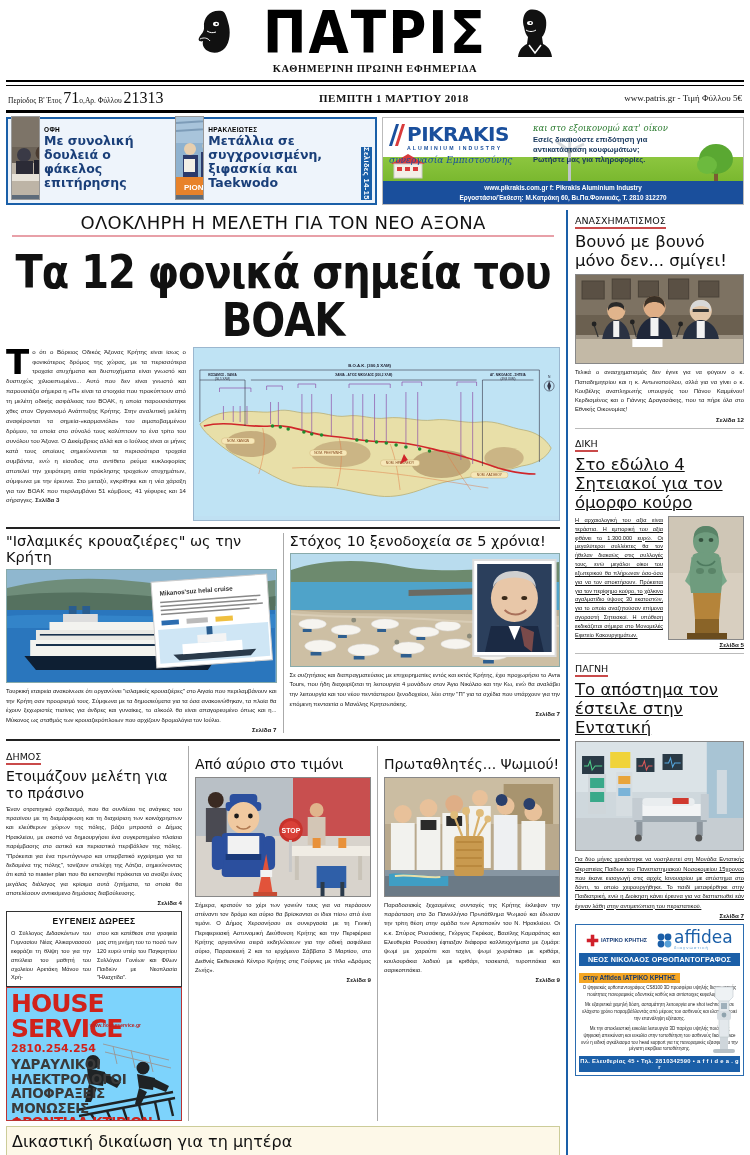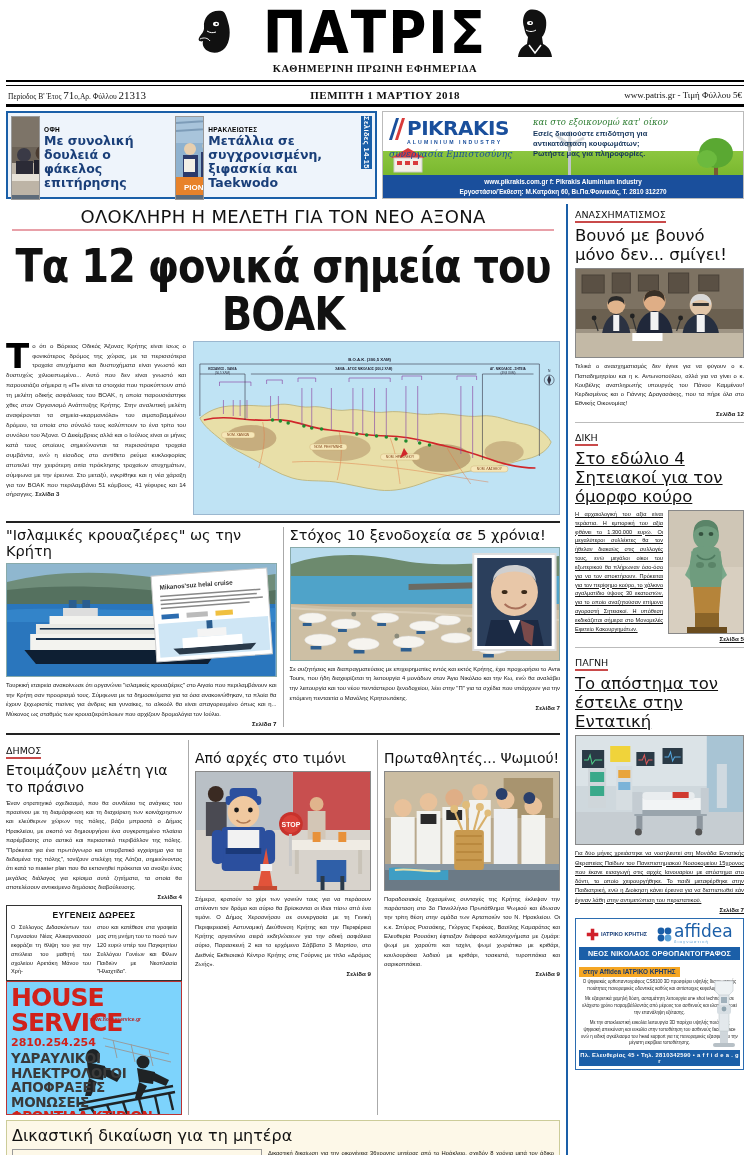--- a/index.html
+++ b/index.html
@@ -21,30 +21,30 @@
     font-weight:bold;font-size:52px;letter-spacing:2px;line-height:1;
     color:#000;transform:scaleY(1.12);
   }
   .mast-face{width:40px;height:52px;position:relative;}
   .mast-face svg{display:block;}
   .mast-sub{font-family:"Liberation Serif",serif;font-weight:bold;font-size:10.5px;letter-spacing:.6px;margin-top:1px;}
 
   .mast-rule{border-top:2px solid #000;border-bottom:1px solid #000;height:3px;margin:2px 0 0 0;}
   .infobar{display:flex;align-items:center;justify-content:space-between;font-family:"Liberation Serif",serif;padding:3px 2px 3px 2px;}
   .infobar .left{font-size:7.5px;}
-  .infobar .left .big{font-size:11px;}
+  .infobar .left .big{font-size:16px;}
   .infobar .center{font-size:11px;font-weight:bold;letter-spacing:.5px;}
   .infobar .right{font-size:9px;}
   .thickrule{border-top:3px solid #000;margin-bottom:4px;}
 
   
   .teaser-strip{display:flex;gap:5px;height:88px;margin-bottom:5px;}
   .teaser-left{
     flex:0 0 371px;border:2px solid #1a5fa8;background:#eef4fb;
-    display:flex;align-items:flex-start;padding:3px;box-sizing:border-box;position:relative;
+    display:flex;align-items:flex-end;padding:3px;box-sizing:border-box;position:relative;
   }
   .teaser-item{display:flex;gap:4px;align-items:stretch;flex:1;}
   .teaser-photo{width:66px;border:1px solid #999;background:#5d6b7a;position:relative;overflow:hidden;}
   .teaser-txt{display:flex;flex-direction:column;justify-content:center;}
   .kicker-sm{font-size:6.5px;font-weight:bold;letter-spacing:.3px;color:#000;margin-bottom:1px;}
   .teaser-head{font-family:"DejaVu Sans",sans-serif;font-weight:bold;font-size:12.5px;line-height:1.13;color:#1a3f79;}
   .pages-vert{
     writing-mode:vertical-rl;background:#1a5fa8;color:#fff;font-size:7.5px;font-weight:bold;
     display:flex;align-items:center;justify-content:center;padding:0 1px;letter-spacing:.4px;
   }
@@ -585,21 +585,21 @@
               <div>ΥΔΡΑΥΛΙΚΟΙ</div>
               <div>ΗΛΕΚΤΡΟΛΟΓΟΙ</div>
               <div>ΑΠΟΦΡΑΞΕΙΣ</div>
               <div>ΜΟΝΩΣΕΙΣ</div>
               <div class="hs-last">ΦΡΟΝΤΙΔΑ ΚΤΙΡΙΩΝ</div>
             </div>
           </div>
         </div>
 
         <div class="lcol">
-          <div class="sub-head" style="margin-top:10px;">Από αρχές στο τιμόνι</div>
+          <div class="sub-head" style="margin-top:10px;">Από αύριο στο τιμόνι</div>
           <div class="col-photo">
             <svg width="100%" height="118" viewBox="0 0 176 118" preserveAspectRatio="none">
               <rect width="176" height="118" fill="#cfd4d8"></rect>
               <rect x="98" y="0" width="78" height="58" fill="#c84f4f"></rect>
               <rect x="0" y="0" width="98" height="58" fill="#b9c0c6"></rect>
               <rect x="0" y="58" width="176" height="60" fill="#d8d3cc"></rect>
 
               <circle cx="20" cy="22" r="8" fill="#3a2a22"></circle>
                 <rect x="10" y="30" width="21" height="34" fill="#4a4a52"></rect>
               <circle cx="122" cy="32" r="7" fill="#e0b48c"></circle>

